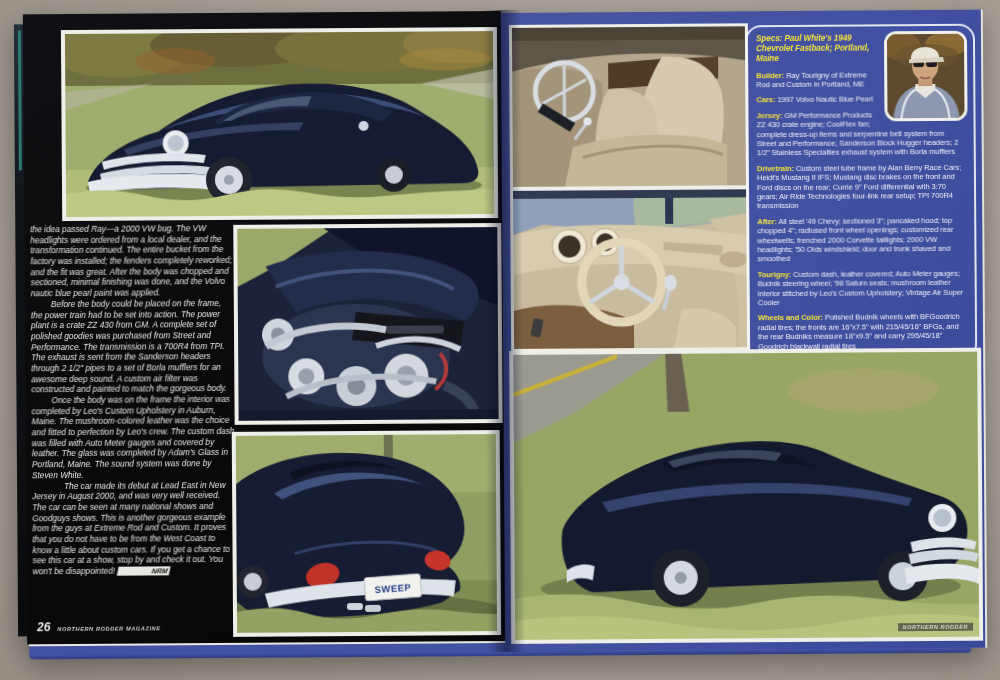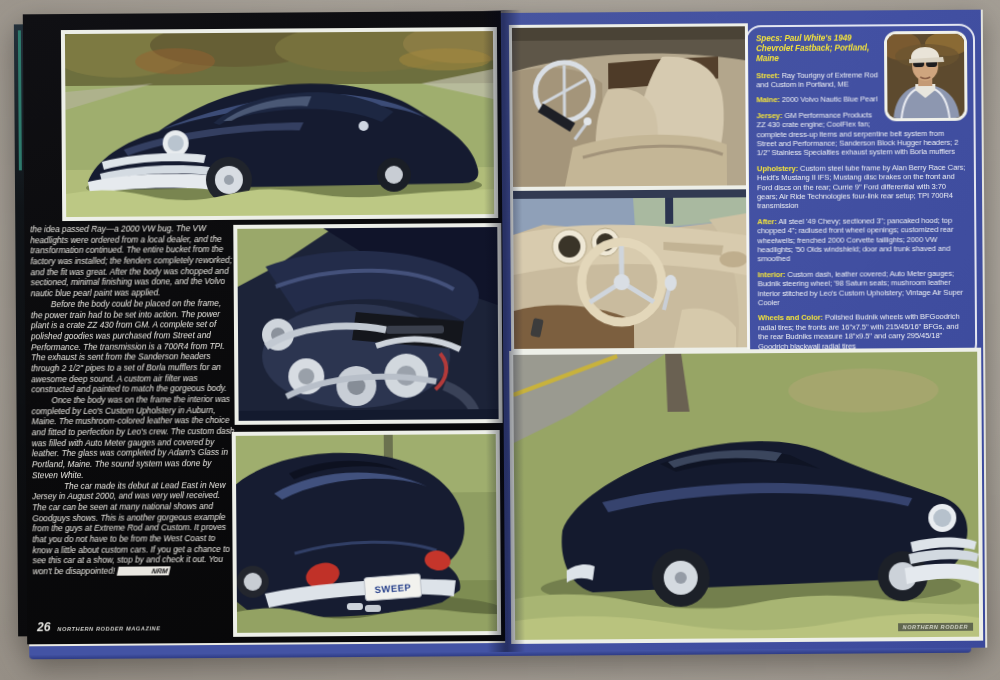--- a/index.html
+++ b/index.html
@@ -272,26 +272,26 @@
           <rect x="31" y="40" width="14" height="12" fill="#c49a76"></rect>
           <ellipse cx="38" cy="32" rx="13" ry="15" fill="#cfa57e"></ellipse>
           <rect x="26" y="26" width="11" height="7" rx="3" fill="#1d1d1f"></rect>
           <rect x="39" y="26" width="11" height="7" rx="3" fill="#1d1d1f"></rect>
           <path d="M33,43 Q38,46 43,43" stroke="#8a5f46" stroke-width="1.5" fill="none"></path>
           <path d="M24,22 C26,10 50,10 52,22 L52,26 L24,26 Z" fill="#e9e4d8"></path>
           <path d="M22,25 L56,23 L57,28 L22,29 Z" fill="#d9d2c2"></path>
         </svg>
       </div>
       <p class="spec title"><span class="lab">Specs:</span> <span>Paul White's 1949 Chevrolet Fastback; Portland, Maine</span></p>
-      <p class="spec"><span class="lab">Street:</span> <span>Ray Tourigny of Extreme Rod and Custom in Portland, ME</span></p>
-      <p class="spec"><span class="lab">Maine:</span> <span>2000 Volvo Nautic Blue Pearl</span></p>
+      <p class="spec"><span class="lab">Builder:</span> <span>Ray Tourigny of Extreme Rod and Custom in Portland, ME</span></p>
+      <p class="spec"><span class="lab">Cars:</span> <span>1997 Volvo Nautic Blue Pearl</span></p>
       <p class="spec"><span class="lab">Jersey:</span> <span>GM Performance Products ZZ 430 crate engine; CoolFlex fan; complete dress-up items and serpentine belt system from Street and Performance; Sanderson Block Hugger headers; 2 1/2" Stainless Specialties exhaust system with Borla mufflers</span></p>
-      <p class="spec"><span class="lab">Upholstery:</span> <span>Custom steel tube frame by Alan Berry Race Cars; Heidt's Mustang II IFS; Mustang disc brakes on the front and Ford discs on the rear; Currie 9" Ford differential with 3:70 gears; Air Ride Technologies four-link rear setup; TPI 700R4 transmission</span></p>
+      <p class="spec"><span class="lab">Drivetrain:</span> <span>Custom steel tube frame by Alan Berry Race Cars; Heidt's Mustang II IFS; Mustang disc brakes on the front and Ford discs on the rear; Currie 9" Ford differential with 3:70 gears; Air Ride Technologies four-link rear setup; TPI 700R4 transmission</span></p>
       <p class="spec"><span class="lab">After:</span> <span>All steel '49 Chevy; sectioned 3"; pancaked hood; top chopped 4"; radiused front wheel openings; customized rear wheelwells; frenched 2000 Corvette taillights; 2000 VW headlights; '50 Olds windshield; door and trunk shaved and smoothed</span></p>
-      <p class="spec"><span class="lab">Interior:</span> <span>Custom dash, leather covered; Auto Meter gauges; Budnik steering wheel; '98 Saturn seats; mushroom leather interior stitched by Leo's Custom Upholstery; Vintage Air Super Cooler</span></p>
+      <p class="spec"><span class="lab">Tourigny:</span> <span>Custom dash, leather covered; Auto Meter gauges; Budnik steering wheel; '98 Saturn seats; mushroom leather interior stitched by Leo's Custom Upholstery; Vintage Air Super Cooler</span></p>
       <p class="spec"><span class="lab">Wheels and Color:</span> <span>Polished Budnik wheels with BFGoodrich radial tires; the fronts are 16"x7.5" with 215/45/16" BFGs, and the rear Budniks measure 18"x9.5" and carry 295/45/18" Goodrich blackwall radial tires</span></p>
     </div>
 
     <div class="photo photo-bottom">
       <svg viewBox="0 0 464 285" preserveAspectRatio="none">
         <rect width="464" height="285" fill="#97a565"></rect>
         <path d="M0,0 L152,0 L58,60 L0,88 Z" fill="#9a9a90"></path>
         <path d="M0,40 L104,2" stroke="#c8b23c" stroke-width="4"></path>
         <path d="M152,0 h16 l8,58 h-22 Z" fill="#6a6152"></path>
         <ellipse cx="350" cy="38" rx="75" ry="22" fill="#b0a874" opacity=".55"></ellipse>

